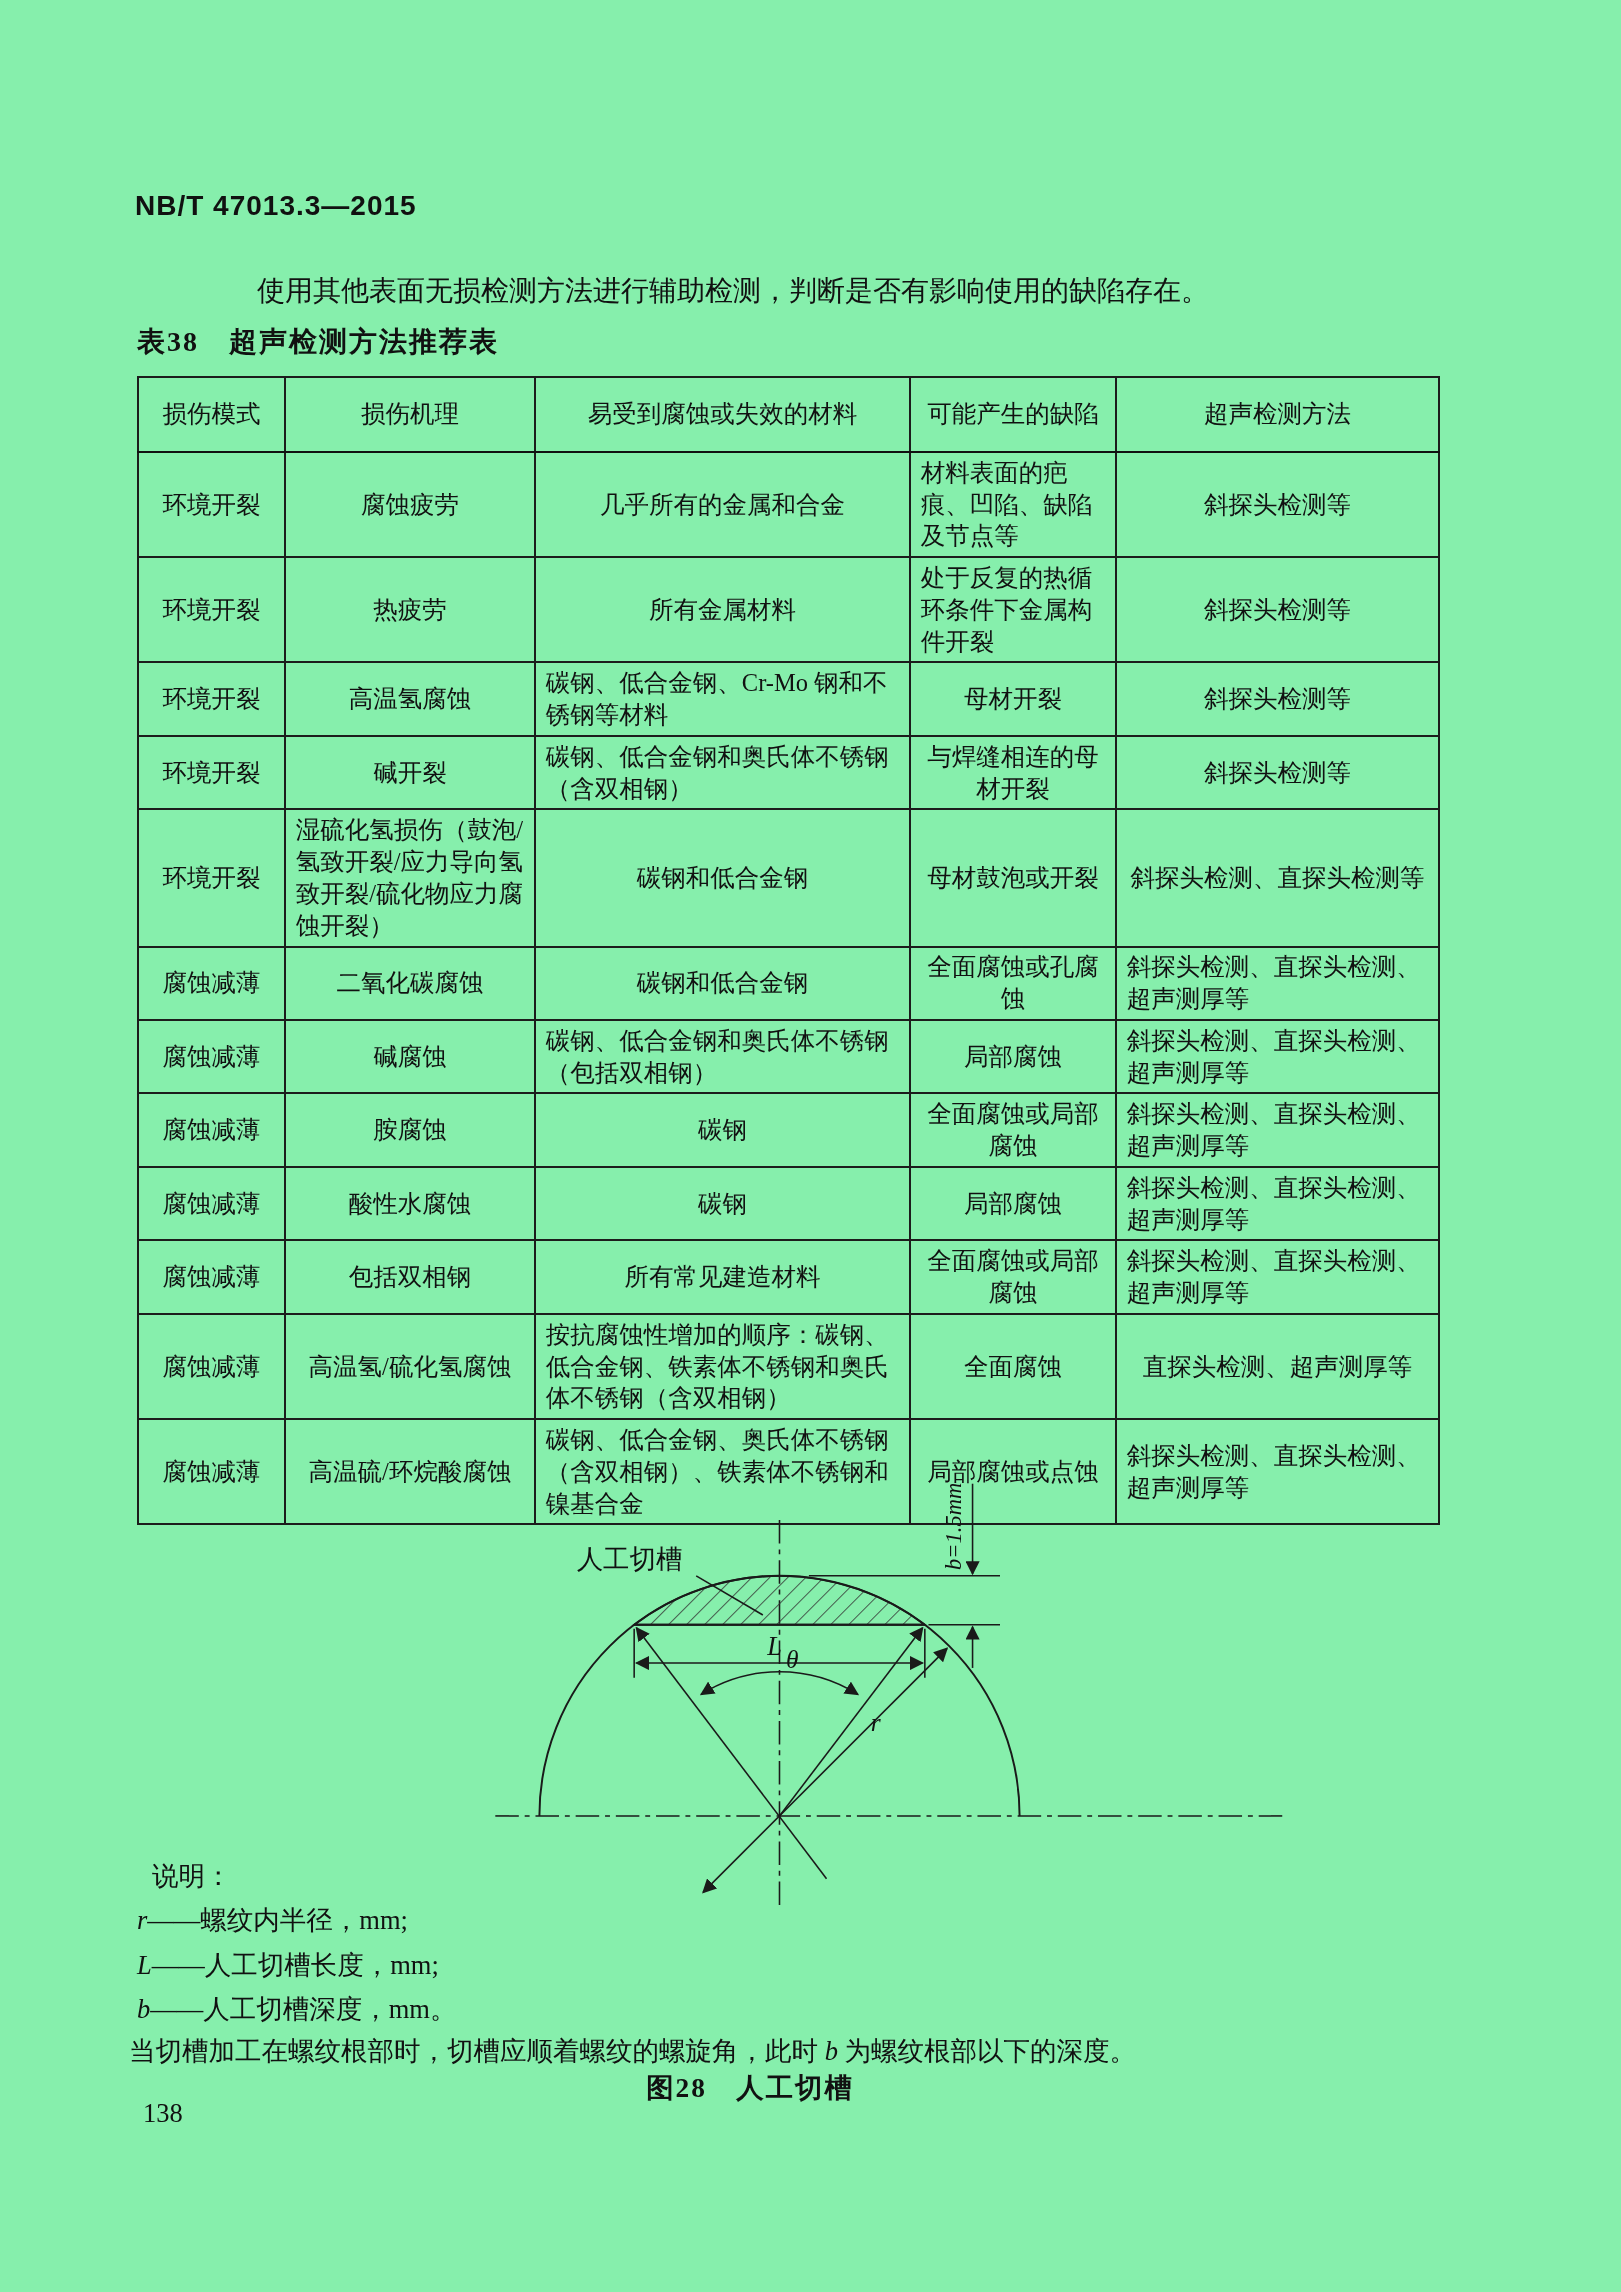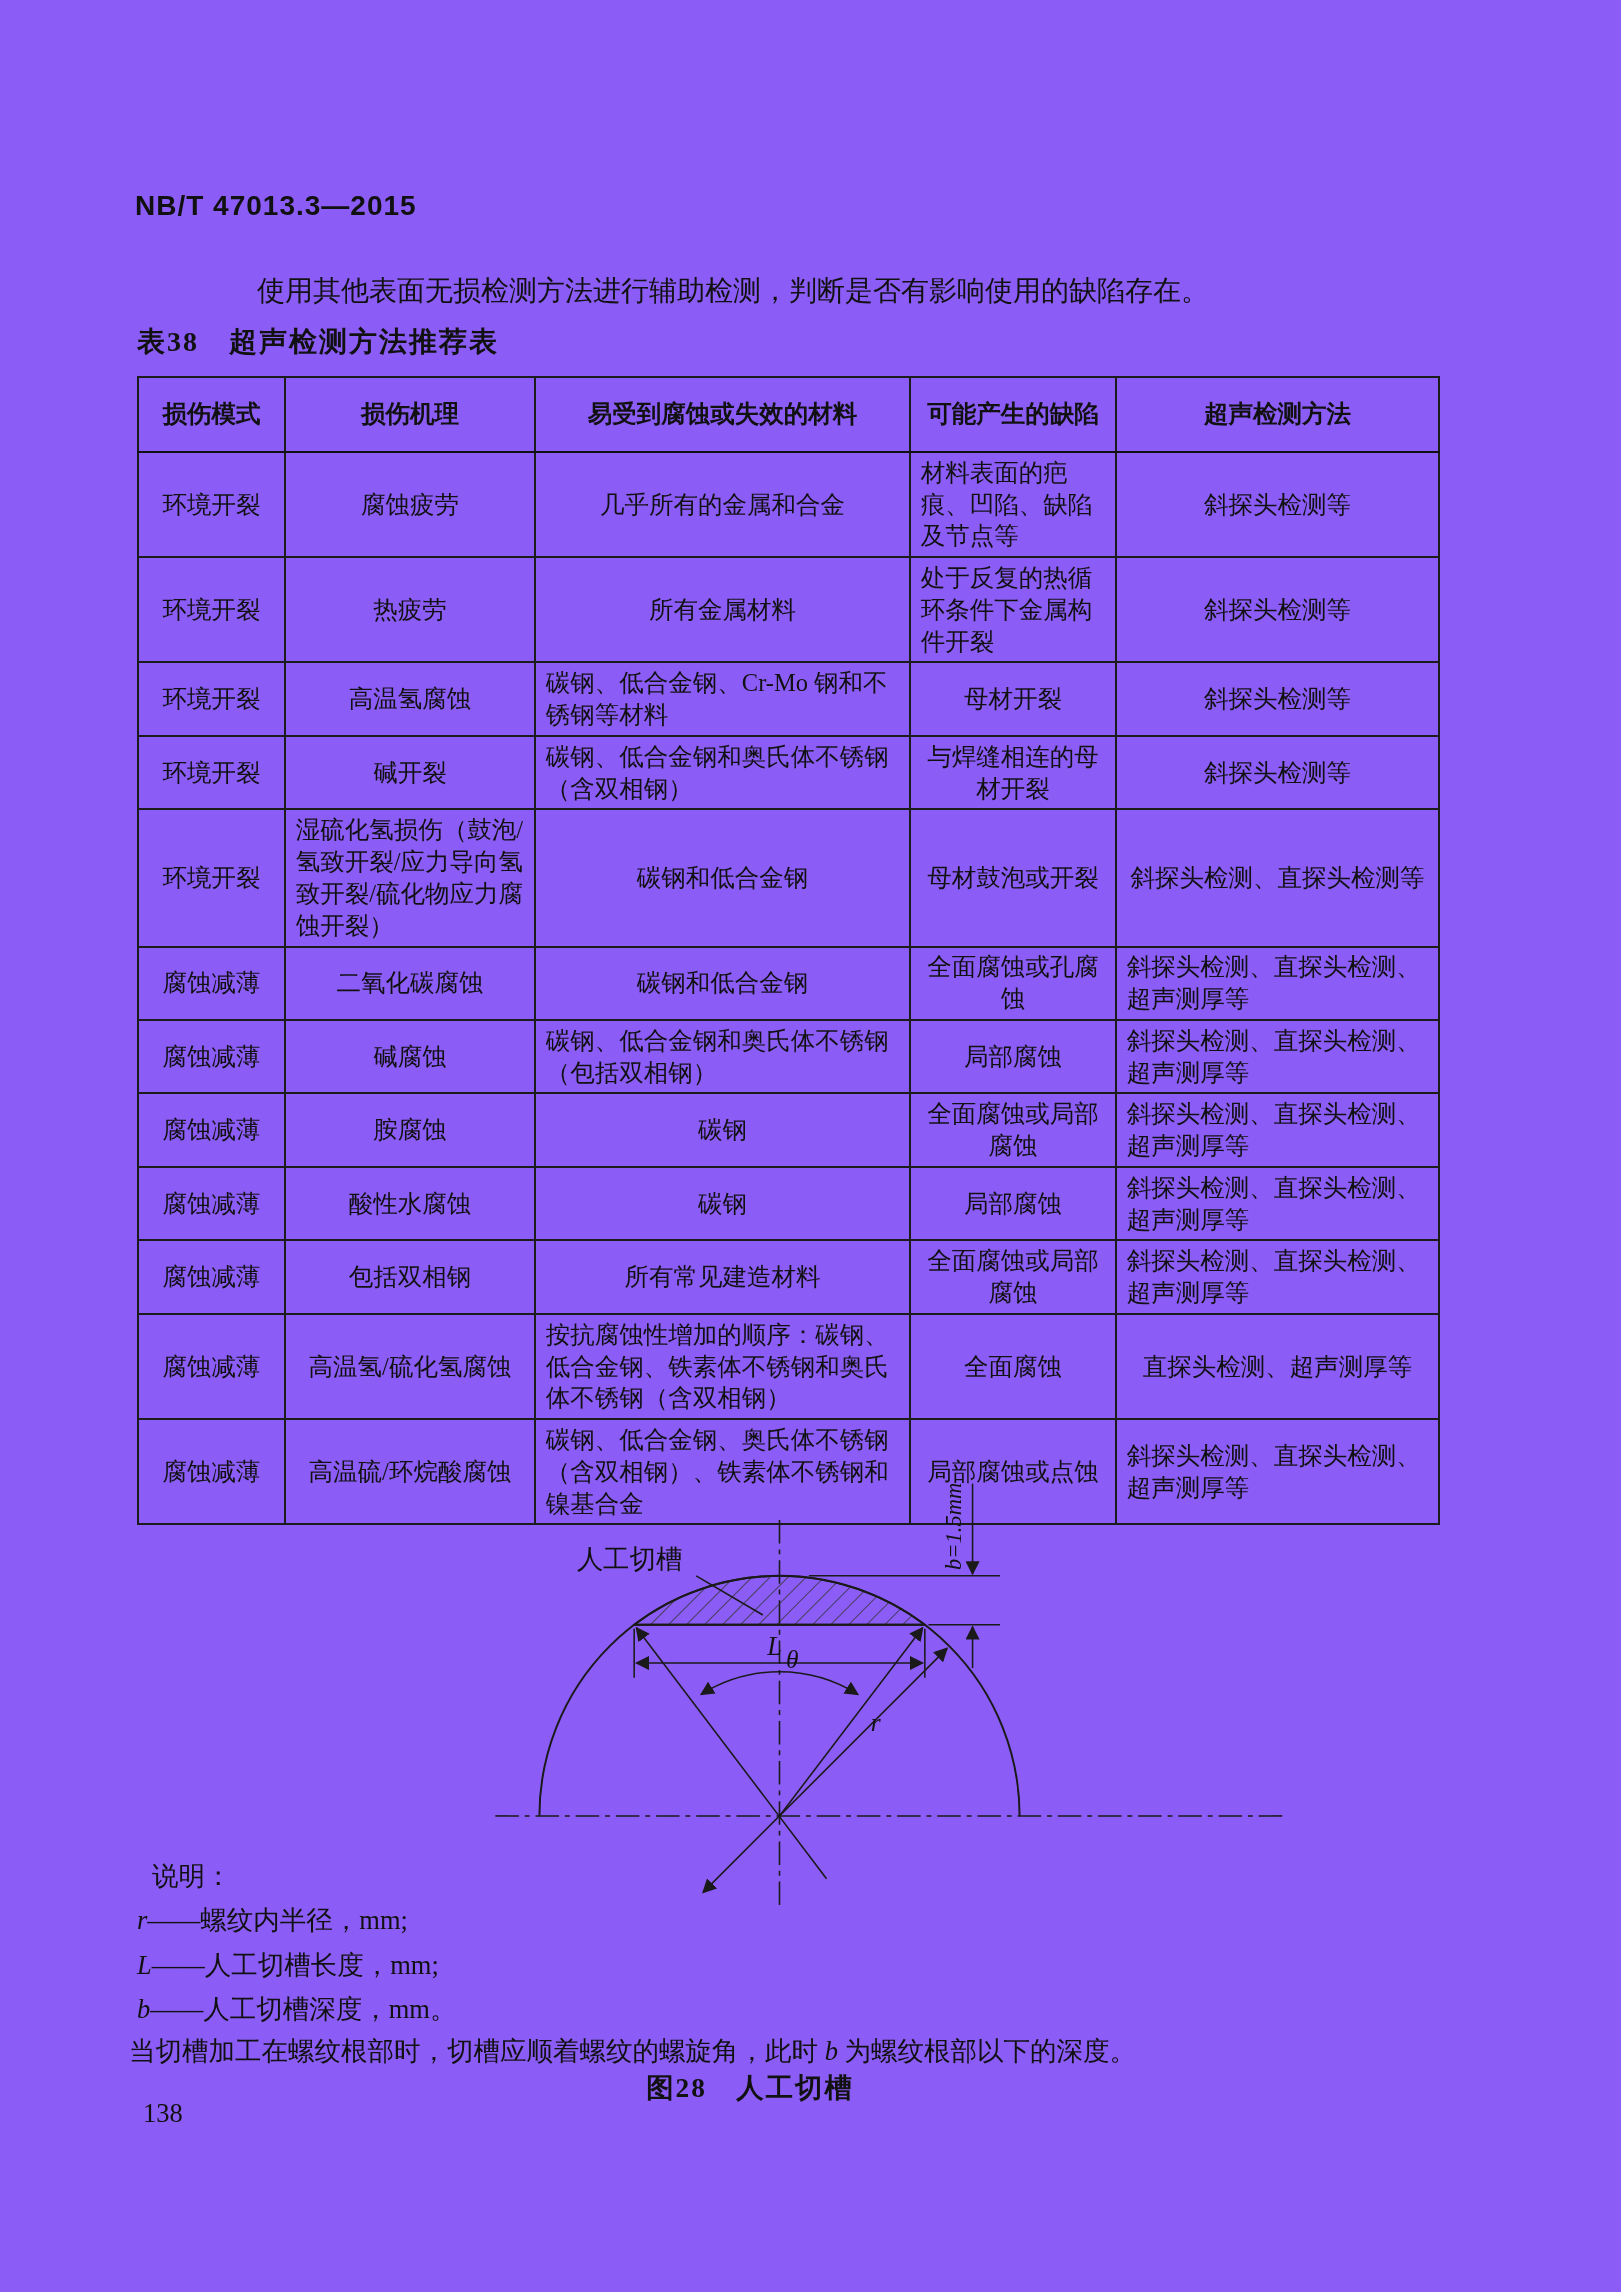--- a/index.html
+++ b/index.html
@@ -1,21 +1,21 @@
 <!DOCTYPE html>
 <html><head>
 <meta charset="utf-8">
 <style>
   html,body{margin:0;padding:0;}
   body{
     width:1621px;height:2293px;background:#e9e9e9;
     font-family:"Liberation Serif","DejaVu Serif",serif;color:#111;
   }
   .page{
-    position:relative;width:1621px;height:2293px;background:#8b5cf6;overflow:hidden;
+    position:relative;width:1621px;height:2293px;background:#86efac;overflow:hidden;
   }
   .std-no{
     position:absolute;left:135px;top:190px;
     font-family:"Liberation Sans","DejaVu Sans",sans-serif;
     font-weight:700;font-size:28px;letter-spacing:1px;
   }
   .intro{
     position:absolute;left:245px;top:261px;width:1235px;margin:12px;
     font-size:28px;line-height:1.3;
   }
@@ -27,21 +27,21 @@
     position:absolute;left:137px;top:376px;width:1302px;
     border-collapse:collapse;table-layout:fixed;
     font-size:24.5px;
   }
   table.rec-table{border:2.9px solid #111;}
   .rec-table th,.rec-table td{
     border:2px solid #1c1c1c;padding:3.9px 9.8px;
     text-align:center;vertical-align:middle;line-height:1.3;
     overflow:hidden;
   }
-  .rec-table thead th{height:65px;font-weight:700;border-bottom:2.9px solid #111;}
+  .rec-table thead th{height:65px;font-weight:400;border-bottom:2.9px solid #111;}
   .rec-table td{height:57px;}
   .rec-table td.long{text-align:left;}
   .col1{width:147px}.col2{width:250px}.col3{width:375px}.col4{width:206px}.col5{width:323px}
 
   .figure-wrap{position:absolute;left:412px;top:1466px;width:882px;height:449px;}
   .figure-wrap svg{display:block;width:882px;height:449px;}
   .fig-line{stroke:#1a1a1a;stroke-width:2;fill:none;}
   .fig-thin{stroke:#1a1a1a;stroke-width:1.6;fill:none;}
   .fig-center{stroke:#1a1a1a;stroke-width:1.6;fill:none;stroke-dasharray:24 6 5 6;}
   .fig-text{font-family:"Liberation Serif","DejaVu Serif",serif;fill:#111;}

